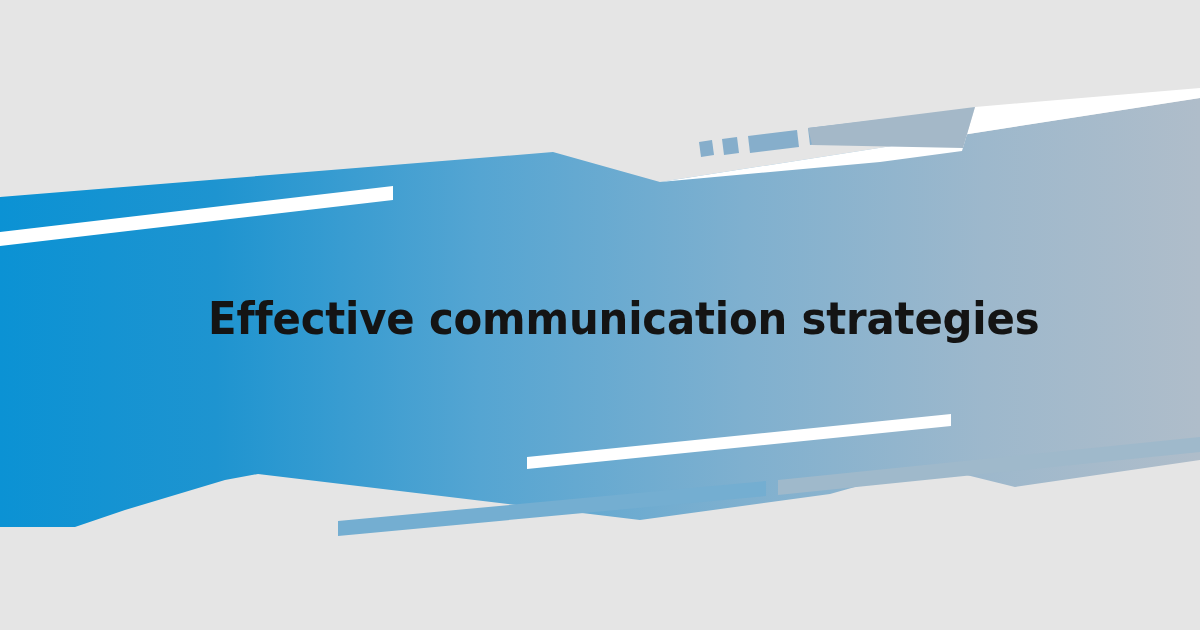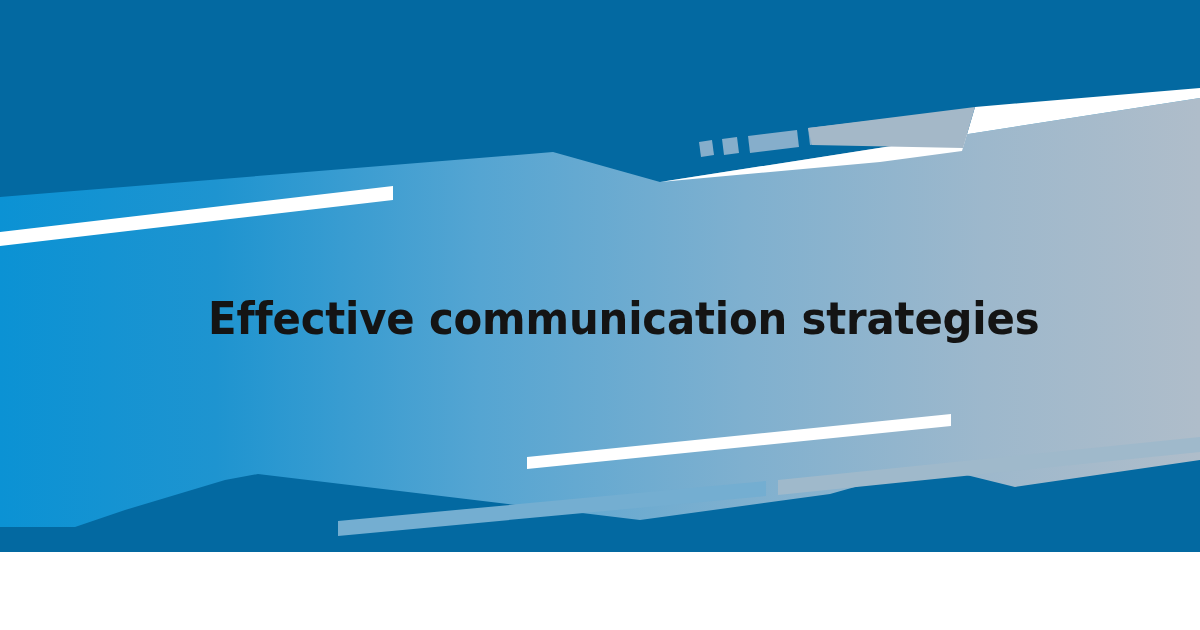--- a/index.html
+++ b/index.html
@@ -9,22 +9,22 @@
   }
   body {
     width: 1200px;
     height: 630px;
     overflow: hidden;
     font-family: "Liberation Sans", sans-serif;
   }
   #banner {
     position: relative;
     width: 1200px;
-    height: 552px;
-    background: #0369a1;
+    height: 630px;
+    background: #e5e5e5;
     overflow: hidden;
   }
   #art {
     position: absolute;
     inset: 0;
     width: 1200px;
     height: 630px;
     display: block;
   }
   #title-layer {

